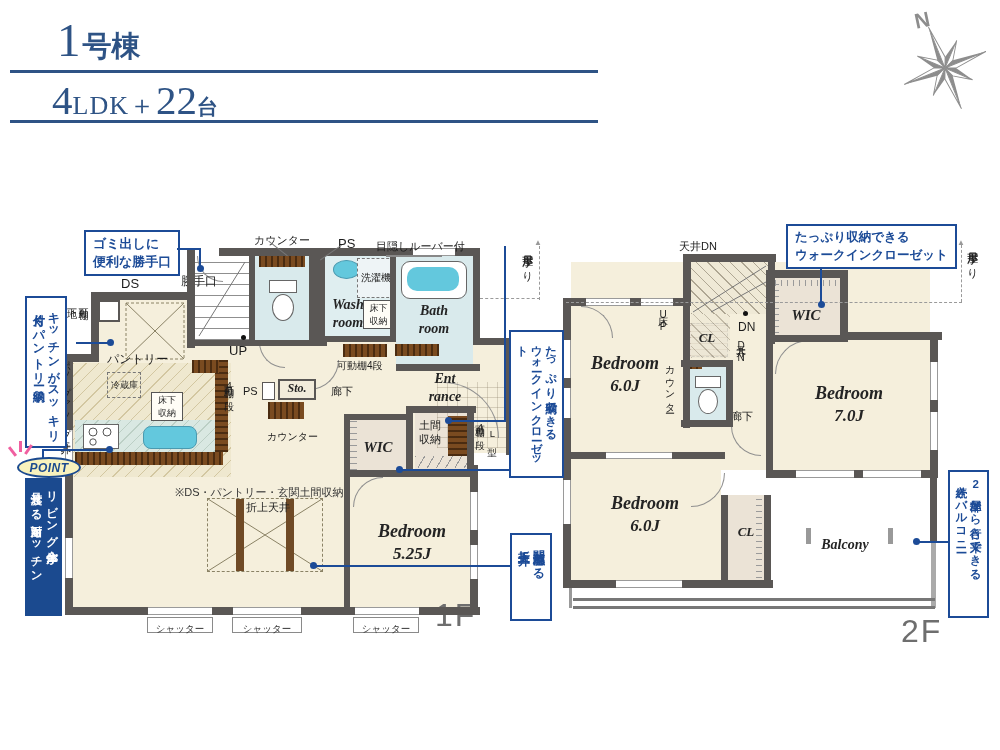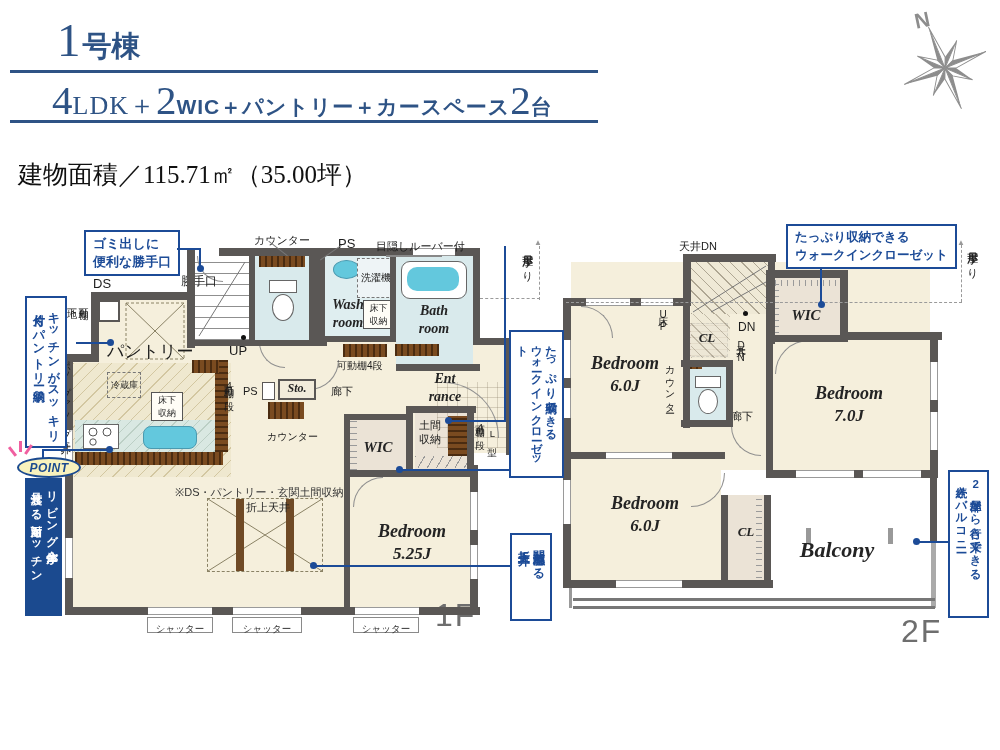--- a/index.html
+++ b/index.html
@@ -40,26 +40,24 @@
 
   <div class="t hdr-blue" style="left:57px;top:12px;display:flex;align-items:baseline;">
     <span class="sernum" style="font-size:47px;font-weight:normal;">1</span>
       <span style="font-size:29px;font-weight:bold;margin-left:2px;">号棟</span>
   </div>
   <div class="rule" style="left:10px;top:70px;width:588px;"></div>
   <div class="t hdr-blue" style="left:52px;top:76px;display:flex;align-items:baseline;height:44px;">
     <span class="sernum" style="font-size:41px;font-weight:normal;">4</span>
       <span class="sernum" style="font-size:26px;font-weight:normal;letter-spacing:1px;">LDK＋</span>
       <span class="sernum" style="font-size:41px;font-weight:normal;">2</span>
-      <span style="font-size:21px;font-weight:bold;letter-spacing:1px;">WIC＋パントリー＋カースペース</span>
       <span class="sernum" style="font-size:41px;font-weight:normal;">2</span>
       <span style="font-size:21px;font-weight:bold;">台</span>
   </div>
   <div class="rule" style="left:10px;top:120px;width:588px;"></div>
-  <div class="t" style="left:18px;top:160px;font-family:'Liberation Serif',serif;font-size:25px;color:#111;">建物面積／115.71㎡（35.00坪）</div>
 
   <div style="position:absolute;left:885px;top:2px;width:120px;height:120px;">
     <svg width="120" height="120" viewBox="0 0 120 120">
       <g transform="translate(60,66) rotate(-22)">
         <polygon points="0,-44 -4.2,-10.2 0,0" fill="#8d8d8d"></polygon>
           <polygon points="0,-44 4.2,-10.2 0,0" fill="#fff" stroke="#8d8d8d" stroke-width=".9"></polygon>
         <polygon points="21.2,-21.2 4.2,-10.2 0,0" fill="#8d8d8d"></polygon>
           <polygon points="21.2,-21.2 10.2,-4.2 0,0" fill="#fff" stroke="#8d8d8d" stroke-width=".9"></polygon>
         <polygon points="44,0 10.2,-4.2 0,0" fill="#8d8d8d"></polygon>
           <polygon points="44,0 10.2,4.2 0,0" fill="#fff" stroke="#8d8d8d" stroke-width=".9"></polygon>
@@ -148,21 +146,21 @@
     <div class="arc" style="left:134px;top:16px;width:26px;height:26px;border-top:none;border-right:none;border-radius:0 0 0 100%;"></div>
     <div class="arc" style="left:380px;top:142px;width:56px;height:56px;border-left:none;border-bottom:none;border-radius:0 100% 0 0;"></div>
     <div class="arc" style="left:290px;top:237px;width:30px;height:30px;border-right:none;border-bottom:none;border-radius:100% 0 0 0;"></div>
     <div class="arc" style="left:196px;top:102px;width:26px;height:26px;border-top:none;border-right:none;border-radius:0 0 0 100%;"></div>
     <div class="arc" style="left:246px;top:120px;width:30px;height:30px;border-left:none;border-top:none;border-radius:0 0 100% 0;"></div>
 
     <div class="fl" style="left:35px;top:60px;width:22px;height:22px;background:#fff;border:2.5px solid #5a5755;box-sizing:border-box;"></div>
     <div class="fl" style="left:215px;top:139px;width:38px;height:21px;background:#f2ecdb;border:2px solid #5a5755;box-sizing:border-box;"></div>
     <div class="fl" style="left:199px;top:142px;width:13px;height:18px;background:#fff;border:1.5px solid #5a5755;box-sizing:border-box;"></div>
 
-    <div class="t" style="left:30px;top:36px;font-size:13px;">DS</div>
+    <div class="t" style="left:58px;top:36px;font-size:13px;">DS</div>
     <div class="t" style="left:118px;top:34px;font-size:12px;">勝手口</div>
     <div class="t" style="left:298px;top:32px;font-size:10px;">洗濯機</div>
     <div class="rm" style="left:256px;top:56px;width:58px;font-size:14px;">
       <div>Wash</div>
         <div>room</div>
     </div>
     <div class="box1" style="left:300px;top:60px;width:31px;height:29px;font-size:9px;line-height:1.4;padding-top:1px;">
 
       <div style="writing-mode:horizontal-tb;width:20px;margin:0 auto;white-space:normal;">床下収納</div>
     </div>
@@ -175,21 +173,21 @@
     <div class="fl" style="left:178px;top:95px;width:5px;height:5px;border-radius:50%;background:#111;"></div>
     <div class="t" style="left:180px;top:145px;font-size:11px;">PS</div>
     <div class="rm" style="left:217px;top:141px;width:34px;font-size:12px;">Sto.</div>
     <div class="t" style="left:268px;top:145px;font-size:11px;">廊下</div>
     <div class="t" style="left:204px;top:191px;font-size:10px;">カウンター</div>
     <div class="t tv" style="left:160px;top:138px;font-size:10px;height:58px;">可動棚4段</div>
     <div class="t tv" style="left:3px;top:60px;font-size:10px;height:50px;">
       <div>可動棚</div>
         <div>下地</div>
     </div>
-    <div class="t" style="left:44px;top:102px;font-size:17px;">パントリー</div>
+    <div class="t" style="left:44px;top:112px;font-size:12px;">パントリー</div>
     <div class="fl" style="left:44px;top:132px;width:34px;height:26px;border:1.2px dashed #777;box-sizing:border-box;">
       <div class="t" style="left:3px;top:7px;font-size:9px;">冷蔵庫</div>
     </div>
     <div class="box1" style="left:88px;top:152px;width:32px;height:29px;font-size:9px;line-height:1.4;padding-top:1px;">
       <div style="width:20px;margin:0 auto;white-space:normal;">床下収納</div>
     </div>
     <div class="t" style="left:112px;top:246px;font-size:11px;color:#333;">※DS・パントリー・玄関土間収納</div>
     <div class="rm" style="left:288px;top:198px;width:54px;font-size:15px;">WIC</div>
     <div class="t" style="left:356px;top:178px;font-size:11px;line-height:1.3;text-align:center;">
       <div>土間</div>
@@ -296,21 +294,21 @@
     </div>
     <div class="rm" style="left:232px;top:142px;width:112px;">
       <div style="font-size:18px;">Bedroom</div>
         <div style="font-size:17px;">7.0J</div>
     </div>
     <div class="rm" style="left:28px;top:252px;width:112px;">
       <div style="font-size:18px;">Bedroom</div>
         <div style="font-size:17px;">6.0J</div>
     </div>
     <div class="rm" style="left:168px;top:284px;width:34px;font-size:13px;">CL</div>
-    <div class="rm" style="left:220px;top:296px;width:112px;font-size:22px;">Balcony</div>
+    <div class="rm" style="left:228px;top:296px;width:112px;font-size:14px;">Balcony</div>
     <div class="t" style="left:340px;top:372px;font-size:32px;color:#6e6e6e;letter-spacing:2px;">2F</div>
   <div class="wall" style="left: 122px; top: 14px; width: 93px; height: 8px;"></div>
       <div class="wall" style="left: 122px; top: 14px; width: 8px; height: 50px;"></div>
       <div class="wall" style="left: 207px; top: 14px; width: 7px; height: 90px;"></div>
       <div class="wall" style="left: 2px; top: 58px; width: 128px; height: 8px;"></div>
       <div class="wall" style="left: 2px; top: 58px; width: 8px; height: 290px;"></div>
       <div class="wall" style="left: 122px; top: 66px; width: 7px; height: 122px;"></div>
       <div class="wall" style="left: 205px; top: 30px; width: 7px; height: 72px;"></div>
       <div class="wall" style="left: 205px; top: 30px; width: 82px; height: 8px;"></div>
       <div class="wall" style="left: 279px; top: 30px; width: 8px; height: 70px;"></div>

